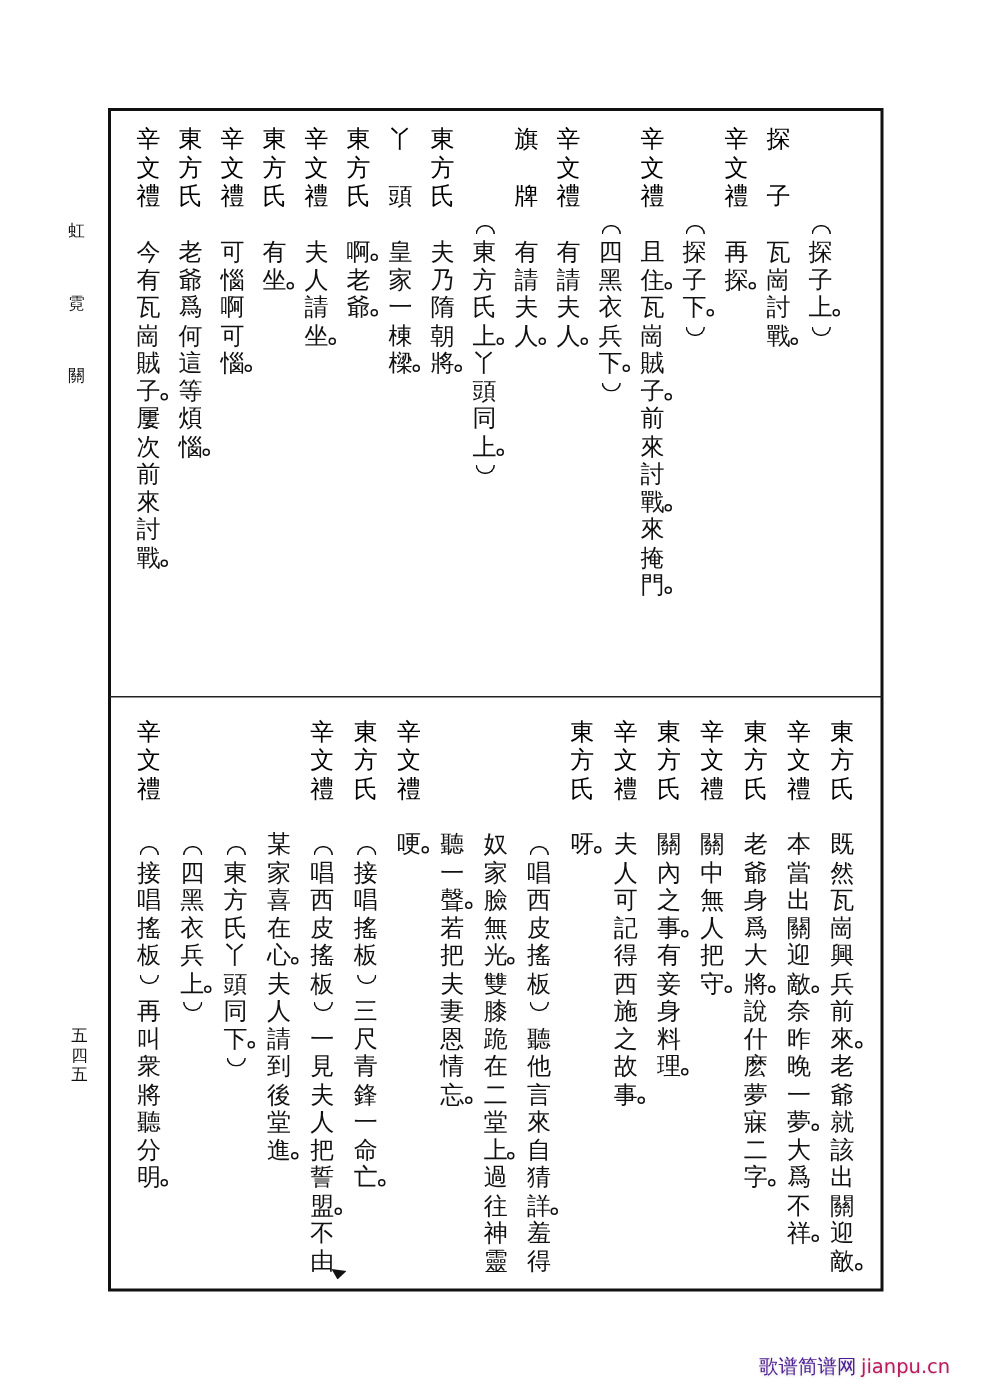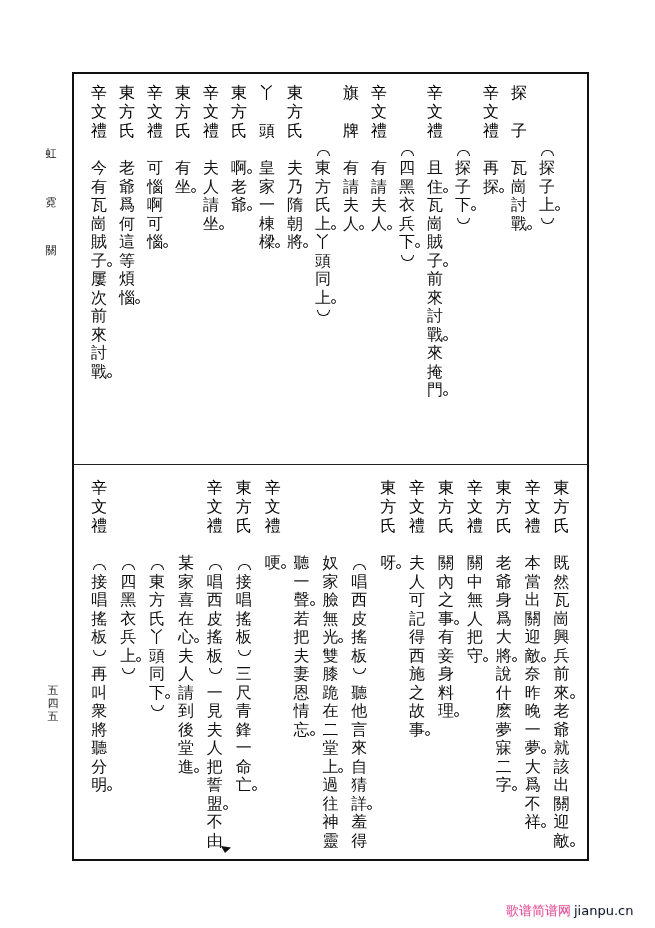--- a/index.html
+++ b/index.html
@@ -61,22 +61,22 @@
       display: flex; flex-direction: column;
     }
     .cont-mark {
       position: absolute; left: 221px; top: 846px; width: 10px; height: 7px;
       background: #111111; clip-path: polygon(0 0, 100% 20%, 40% 100%);
     }
     .watermark {
       position: absolute; left: 506px; top: 902px; white-space: nowrap;
       font-size: 13px; text-shadow: 0 1px 2px rgba(0,0,0,0.15);
     }
-    .wm-cn { color: #ec4899; font-family: Liberation Mono, monospace; text-align: center; }
-    .wm-url { color: #0f172a; font-family: "DejaVu Sans", sans-serif; margin-left: 3px; }
+    .wm-cn { color: #4c1d95; font-family: Liberation Mono, monospace; text-align: center; }
+    .wm-url { color: #be185d; font-family: "DejaVu Sans", sans-serif; margin-left: 3px; }
   </style>
 </head>
 <body>
 
 <div class="margin-title vchars">
     <span class="ch">虹</span>
     <span class="ch">霓</span>
     <span class="ch">關</span>
   </div>
 <div class="page-number vchars">

